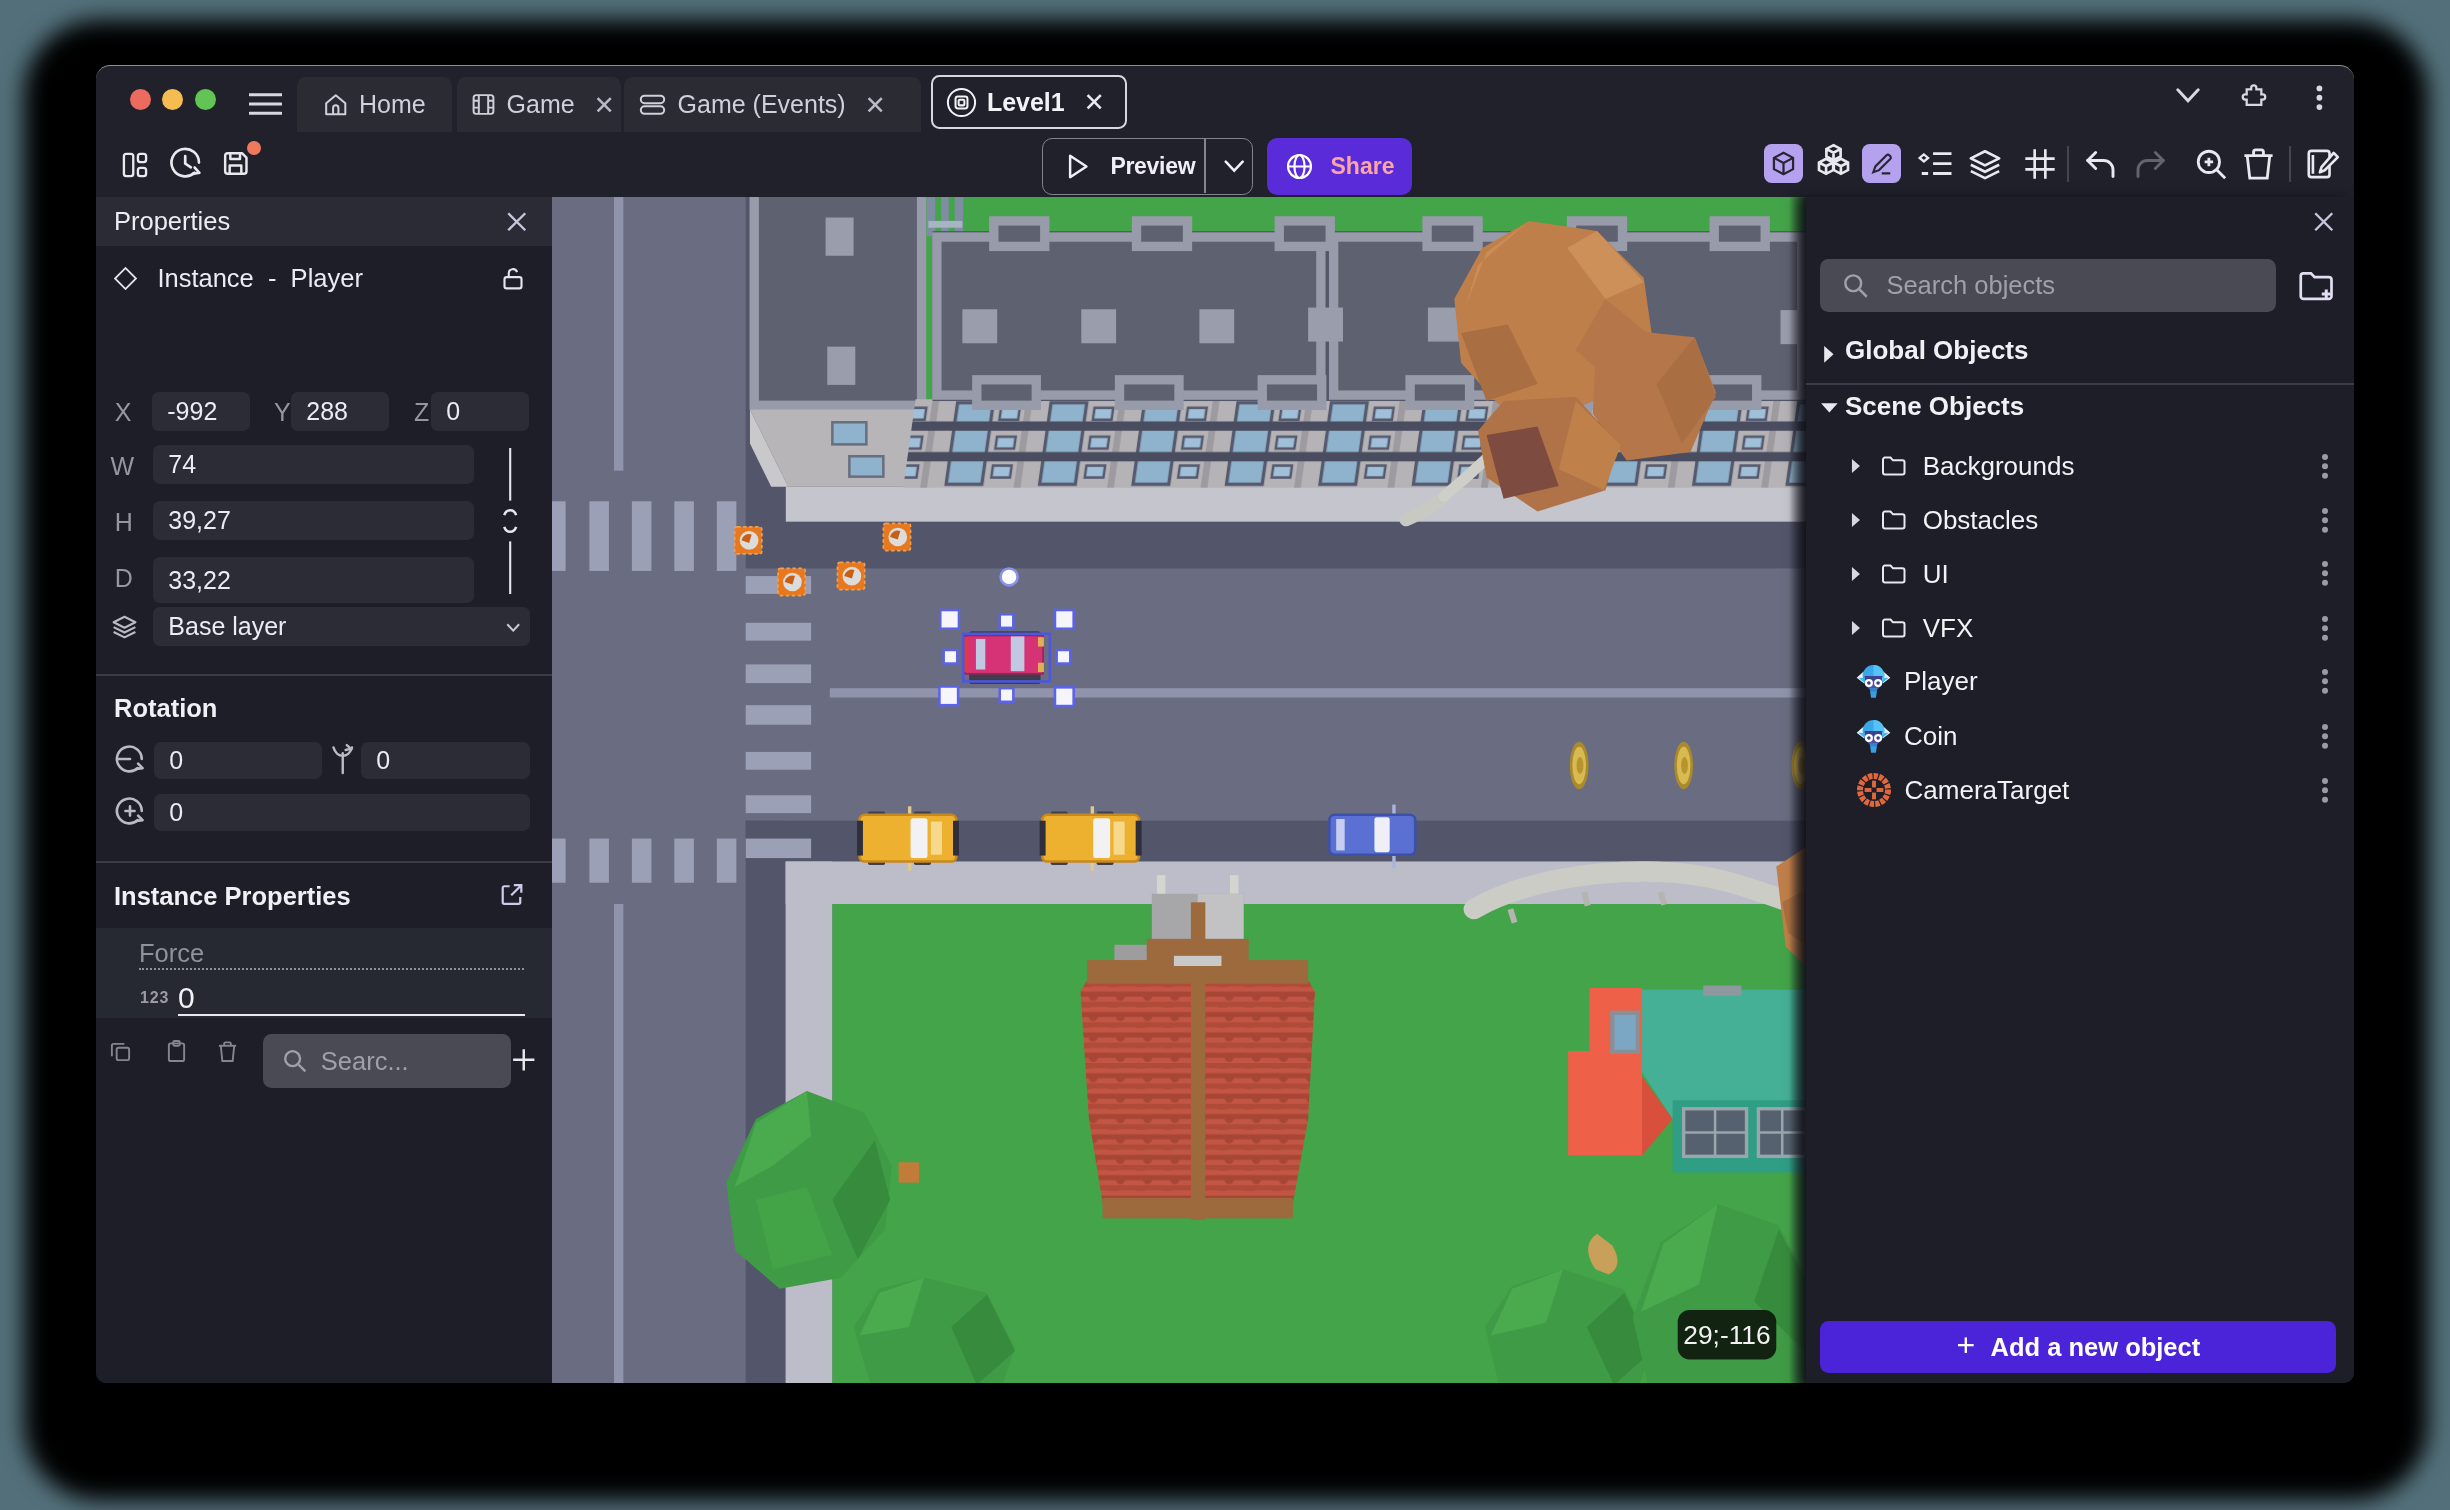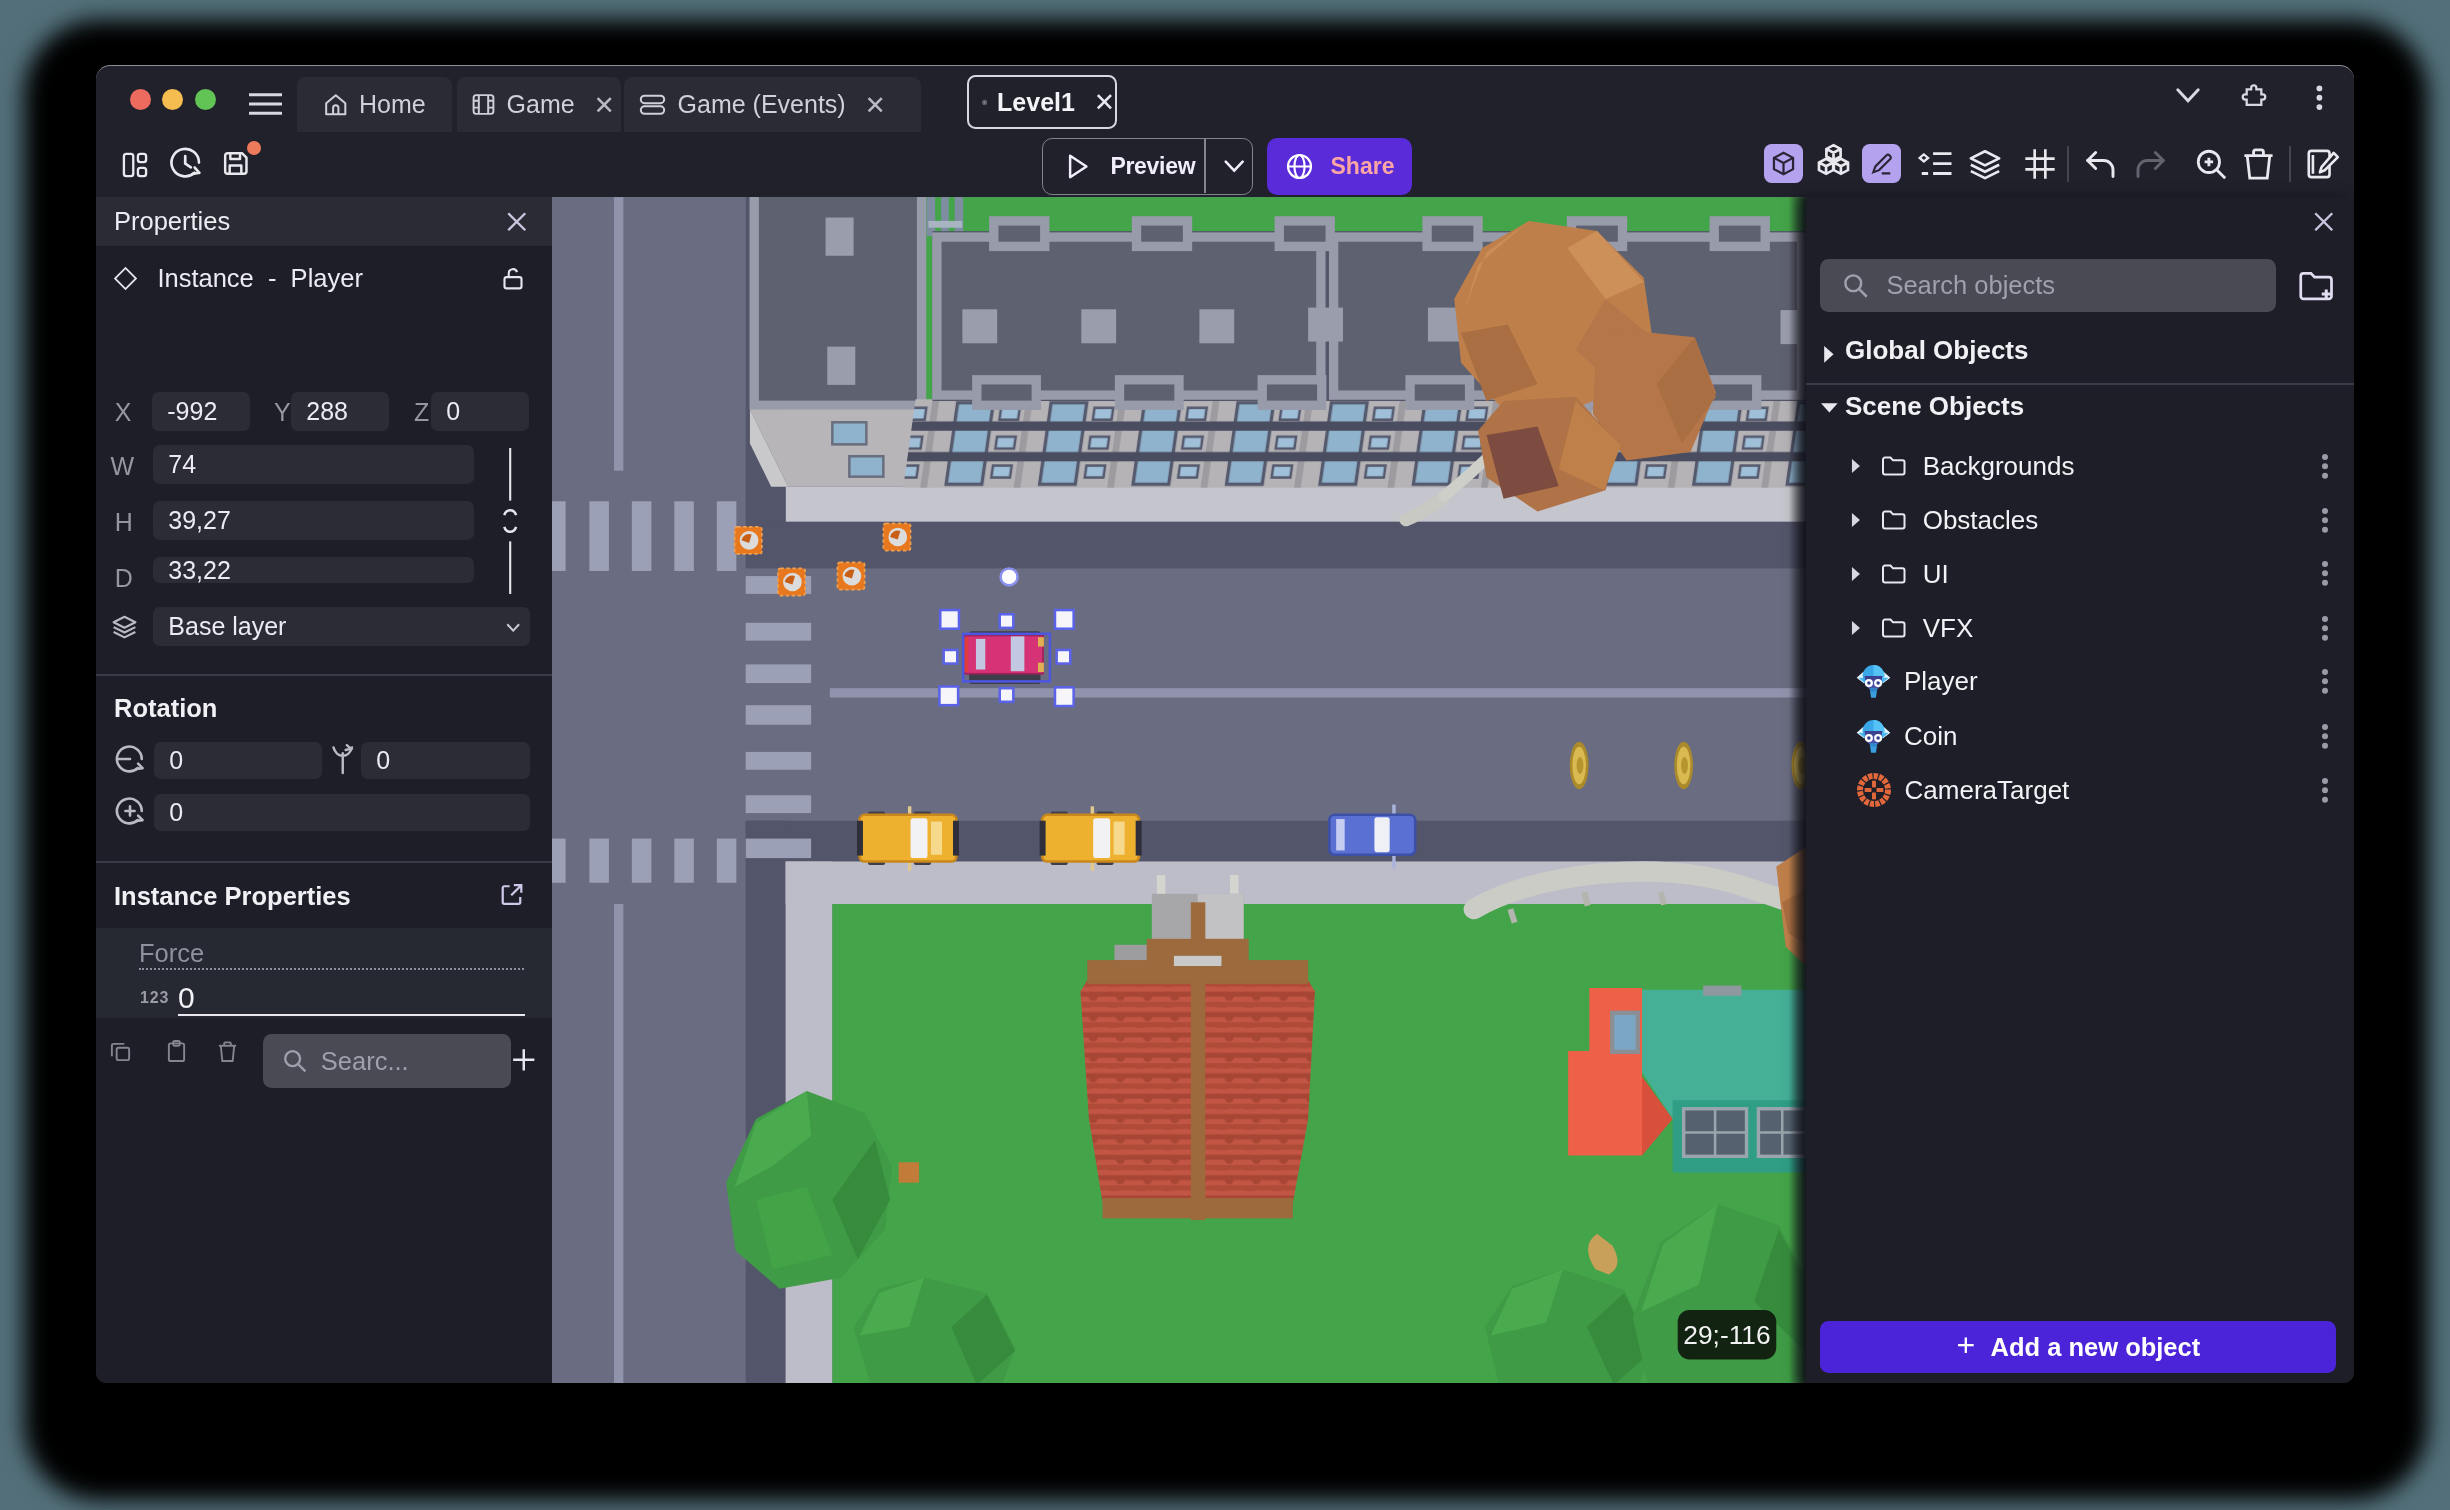--- a/index.html
+++ b/index.html
@@ -70,21 +70,21 @@
         <span class="tabx">✕</span>
     </div>
     <div class="tab" style="left:528px;width:297px;">
       <svg style="margin-left:13.6px;" width="29" height="25.5" viewBox="0 0 26 24" fill="none" stroke="#cfd0d9" stroke-width="1.9">
           <rect x="2" y="3.5" width="22" height="7" rx="3.5"></rect>
           <rect x="2" y="13.5" width="22" height="7" rx="3.5"></rect>
         </svg>
       <span style="margin-left:11px;">Game (Events)</span>
         <span class="tabx">✕</span>
     </div>
-    <div id="tab-active" style="left:835px;width:150px;margin-left:36px;">
+    <div id="tab-active" style="left:835px;width:196px;">
       <svg style="margin-left:12.7px;" width="31" height="31" viewBox="0 0 26 26" fill="none" stroke="#f2f2f7" stroke-width="1.7">
           <circle cx="13" cy="13" r="11.4"></circle>
           <rect x="8" y="8" width="10" height="10" rx="2"></rect>
           <rect x="10.6" y="10.6" width="4.8" height="4.8" rx="1"></rect>
         </svg>
       <span style="margin-left:10.2px;">Level1</span>
         <span class="tabx" style="color:#e8e8f0;">✕</span>
     </div>
     <svg style="position:absolute;left:2080px;top:22px;" width="24" height="15.3" viewBox="0 0 28 18" fill="none" stroke="#d8d9e0" stroke-width="3.4" stroke-linecap="round">
         <path d="M2 2 L14 15 L26 2"></path>
@@ -517,21 +517,21 @@
     <div class="fld" style="left:56px;top:195px;width:98px;height:39px;">-992</div>
     <div class="lbl" style="left:178px;top:201px;">Y</div>
     <div class="fld" style="left:195px;top:195px;width:98px;height:39px;">288</div>
     <div class="lbl" style="left:318px;top:201px;">Z</div>
     <div class="fld" style="left:335px;top:195px;width:98px;height:39px;">0</div>
     <div class="lbl" style="left:14.4px;top:255px;">W</div>
     <div class="fld" style="left:57px;top:248px;width:321px;height:39px;">74</div>
     <div class="lbl" style="left:18.7px;top:311px;">H</div>
     <div class="fld" style="left:57px;top:304px;width:321px;height:39px;">39,27</div>
     <div class="lbl" style="left:18.7px;top:367px;">D</div>
-    <div class="fld" style="left:57px;top:360px;width:321px;height:26px;">33,22</div>
+    <div class="fld" style="left:57px;top:360px;width:321px;height:46px;">33,22</div>
     <svg style="position:absolute;left:404px;top:251px;" width="20.4" height="146" viewBox="0 0 24 172" fill="none" stroke="#e5e5ec" stroke-width="2.5">
         <line x1="12" y1="0" x2="12" y2="62"></line>
         <line x1="12" y1="110" x2="12" y2="172"></line>
         <path d="M5 79 a7.5 9 0 0 1 14 0 M5 93 a7.5 9 0 0 0 14 0" stroke-width="3"></path>
       </svg>
     <svg style="position:absolute;left:14.4px;top:415px;" width="29" height="29" viewBox="0 0 24 24" fill="none" stroke="#b9bac3" stroke-width="1.8" stroke-linejoin="round">
         <path d="M12 4 L21 8.5 L12 13 L3 8.5 Z"></path>
         <path d="M3 12.5 L12 17 L21 12.5"></path>
         <path d="M3 16.5 L12 21 L21 16.5"></path>
       </svg>

